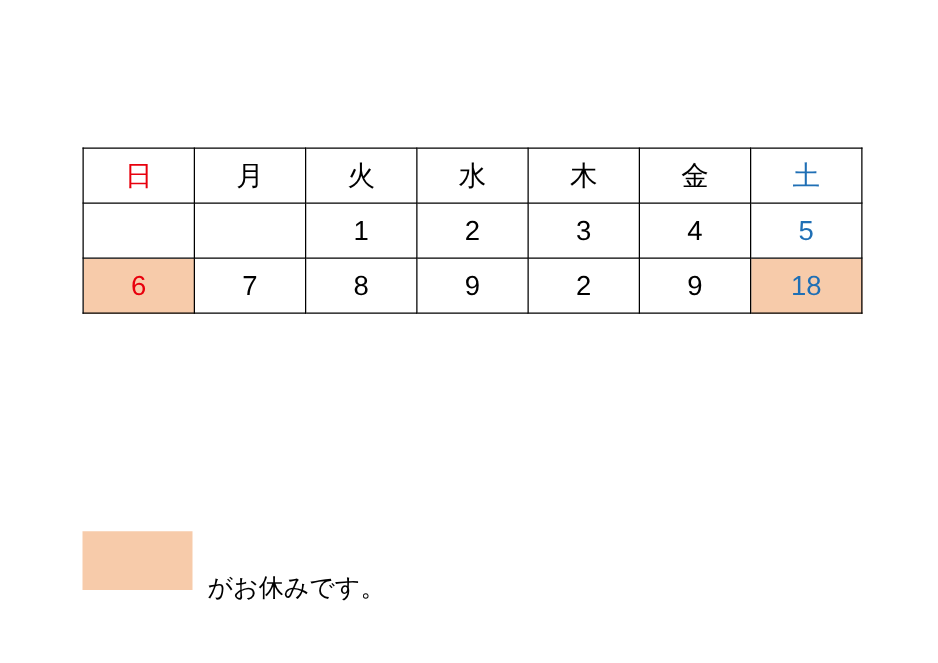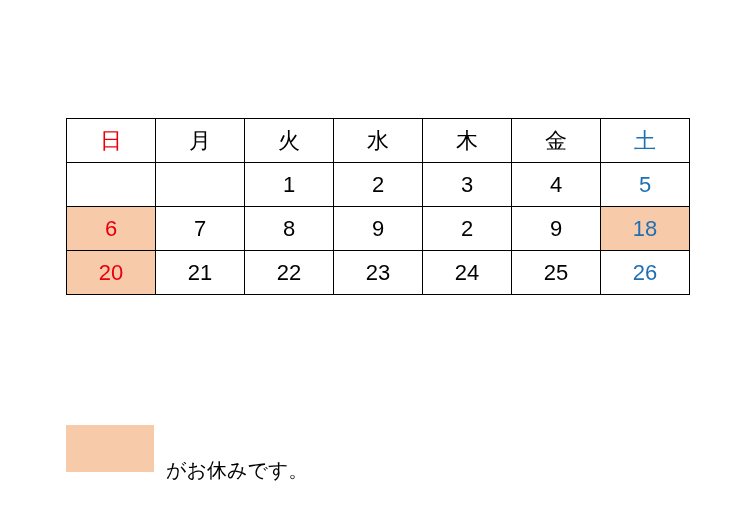--- a/index.html
+++ b/index.html
@@ -119,29 +119,20 @@
         <td class="sun holiday">6</td>
         <td class="wd">7</td>
         <td class="wd">8</td>
         <td class="wd">9</td>
         <td class="wd">2</td>
         <td class="wd">9</td>
         <td class="sat holiday">18</td>
       </tr>
 
 
-      <tr>
-        <td class="sun holiday">20</td>
-        <td class="wd">21</td>
-        <td class="wd">22</td>
-        <td class="wd">23</td>
-        <td class="wd">24</td>
-        <td class="wd">25</td>
-        <td class="sat">26</td>
-      </tr>
 
     </tbody>
   </table>
 
   <div class="legend">
     <div class="legend-swatch"></div>
     <div class="legend-text">がお休みです。</div>
   </div>
 
 </div>

